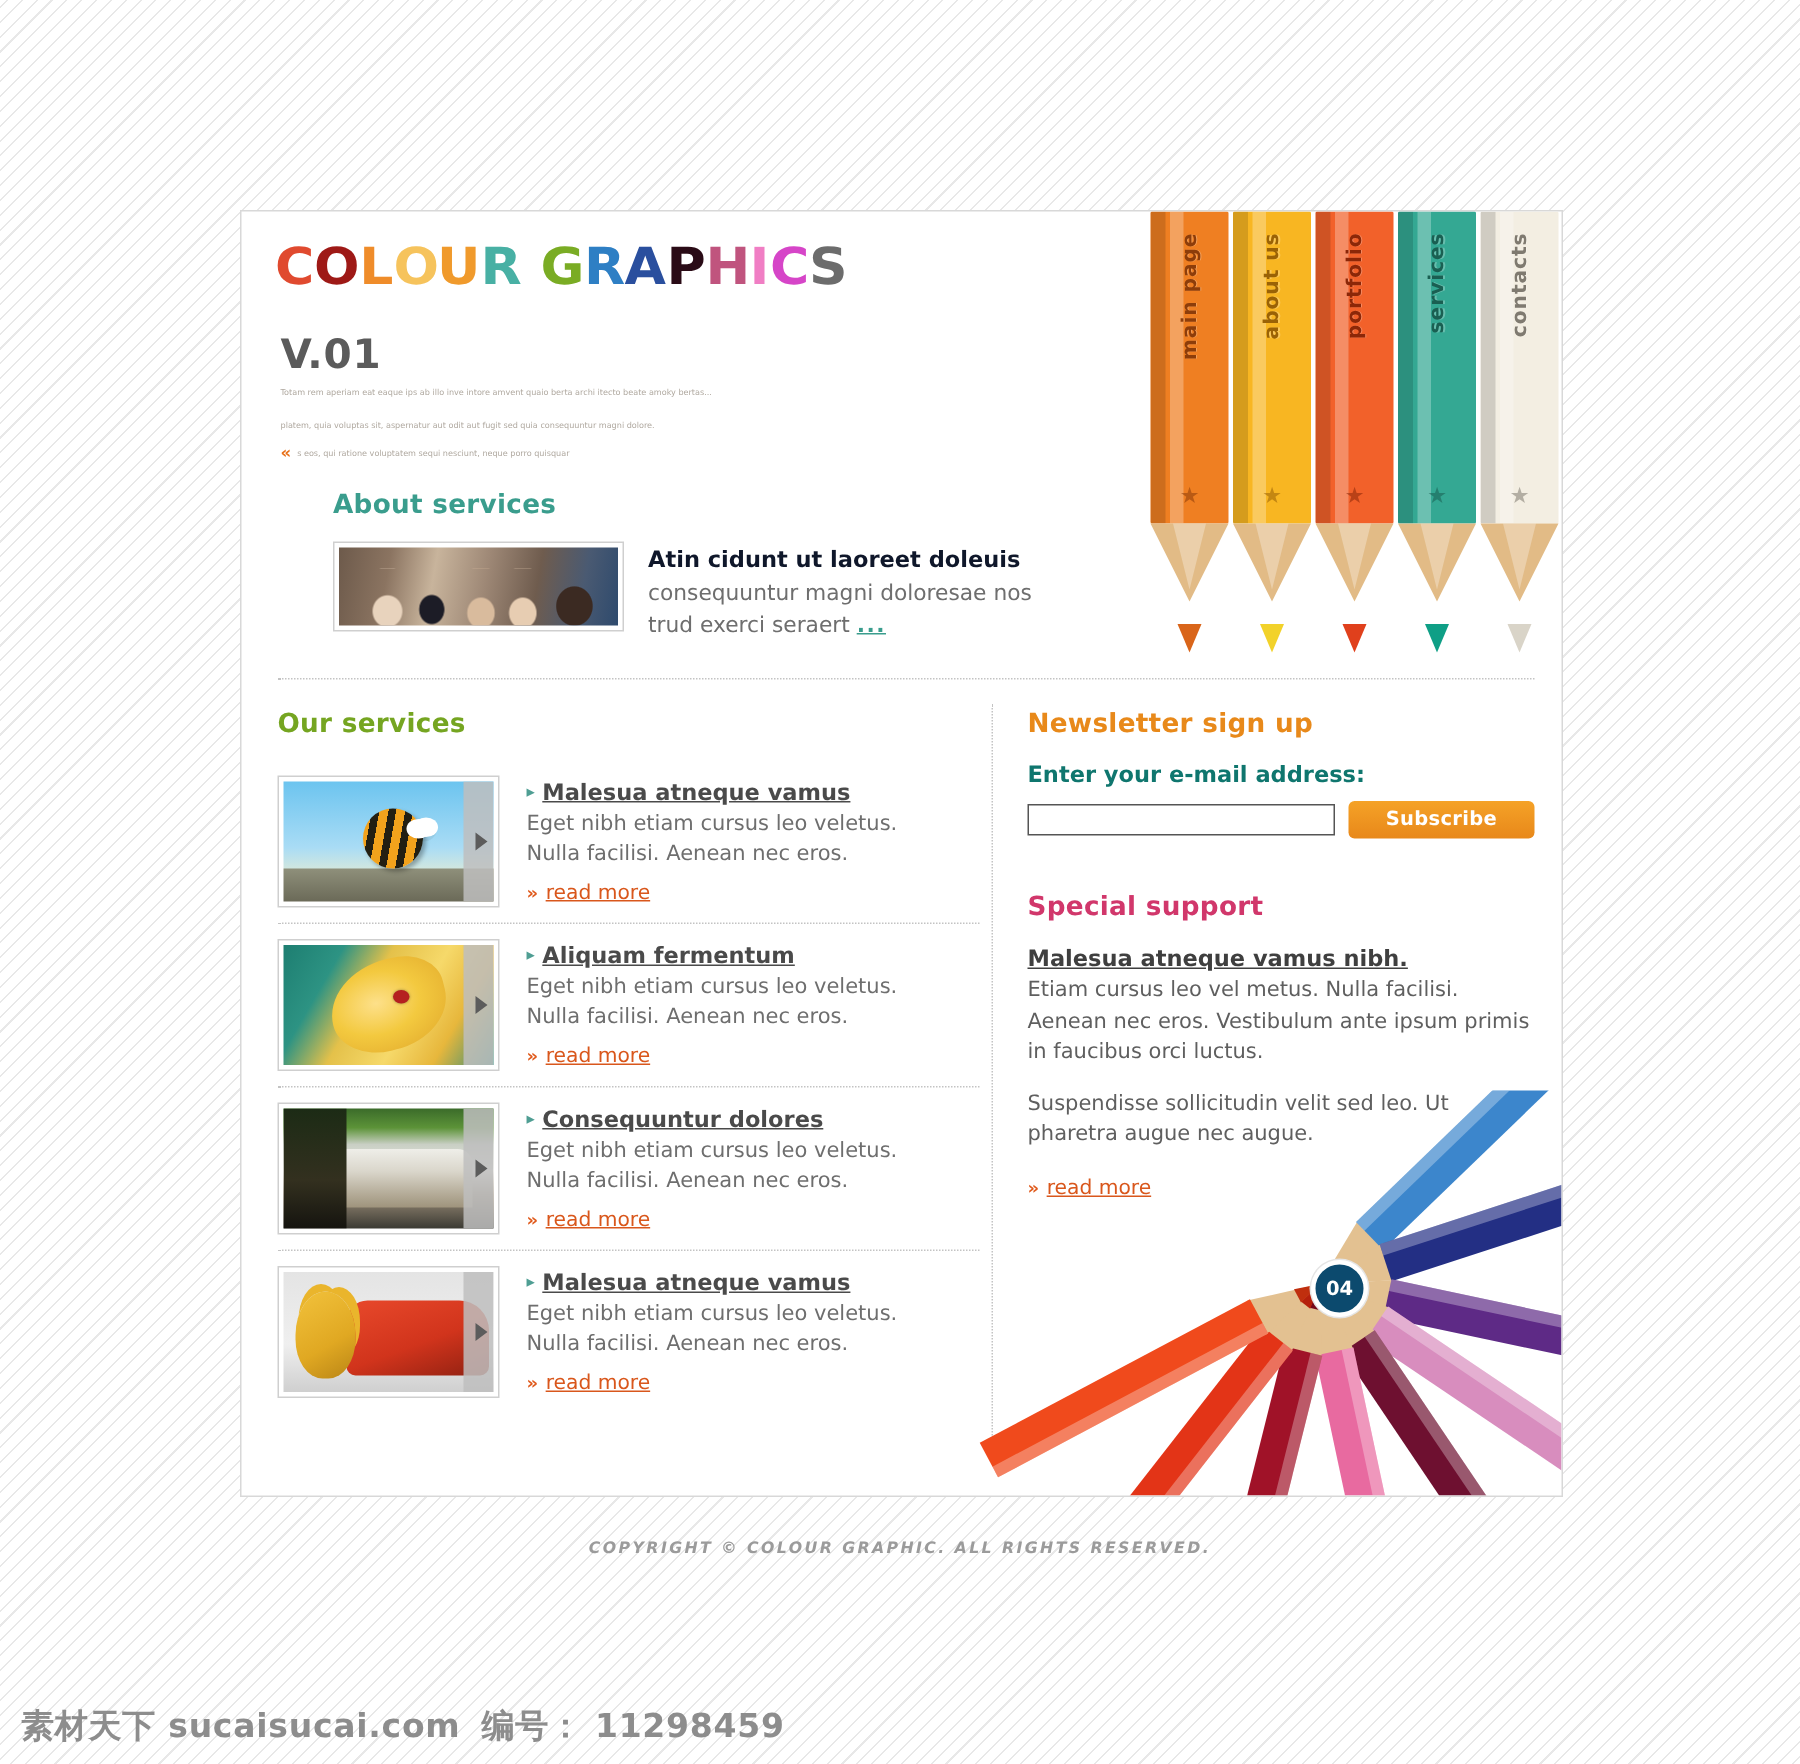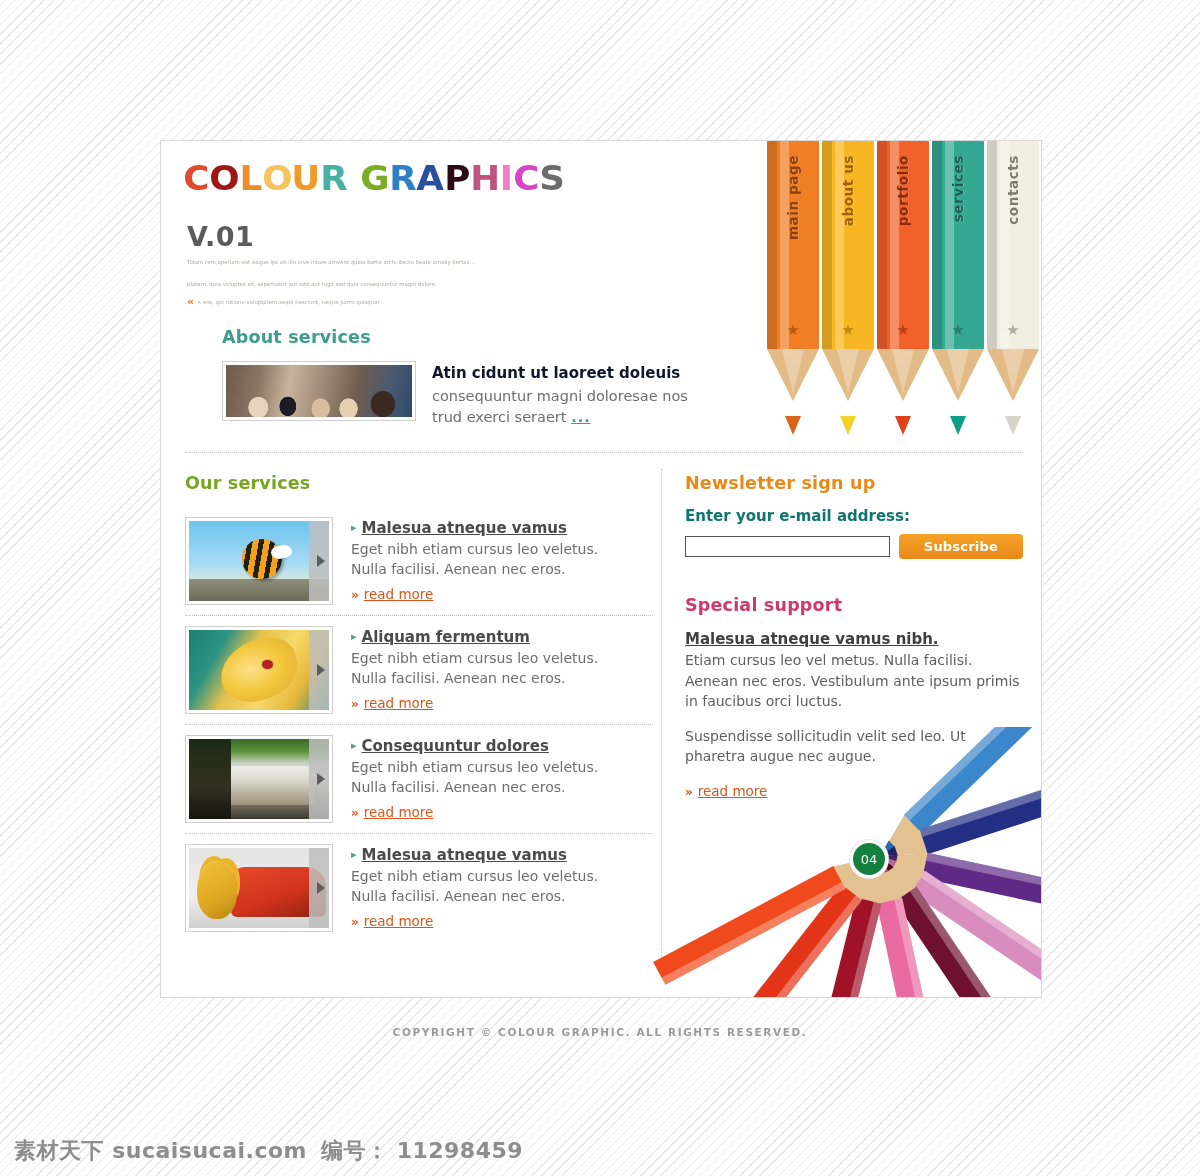--- a/index.html
+++ b/index.html
@@ -537,50 +537,51 @@
     position: absolute;
     left: 0; top: 0;
     width: 0; height: 0;
     border-top: 5px solid transparent;
     border-bottom: 5px solid transparent;
     border-right: 17px solid #b05b22;
     margin-top: 8px;
   }
   #fan-badge {
     position: absolute;
-    left: 229px;
+    left: 253px;
     top: 113px;
     width: 32px;
     height: 32px;
     border-radius: 50%;
-    background: #15803d;
+    background: #0c4a6e;
     border: 3px solid #fff;
     box-shadow: 0 0 0 1px #e5e5e5;
     color: #fff;
     font-size: 13px;
-    font-weight: normal;
+    font-weight: bold;
     display: flex;
     align-items: center;
     justify-content: center;
     font-family: "DejaVu Sans", "Liberation Sans", sans-serif;
     z-index: 10;
   }
 
   
   #footer {
     position: absolute;
     left: 0;
     top: 1026px;
     width: 1200px;
     text-align: center;
     font-size: 10.5px;
     letter-spacing: 1.6px;
     color: #9b9b9b;
     font-weight: bold;
     font-family: "DejaVu Sans", "Liberation Sans", sans-serif;
+    font-style: italic;
   }
 
   
   #watermark {
     position: absolute;
     left: 14px;
     top: 1136px;
     font-size: 22px;
     color: #8d8d8d;
     font-weight: bold;

